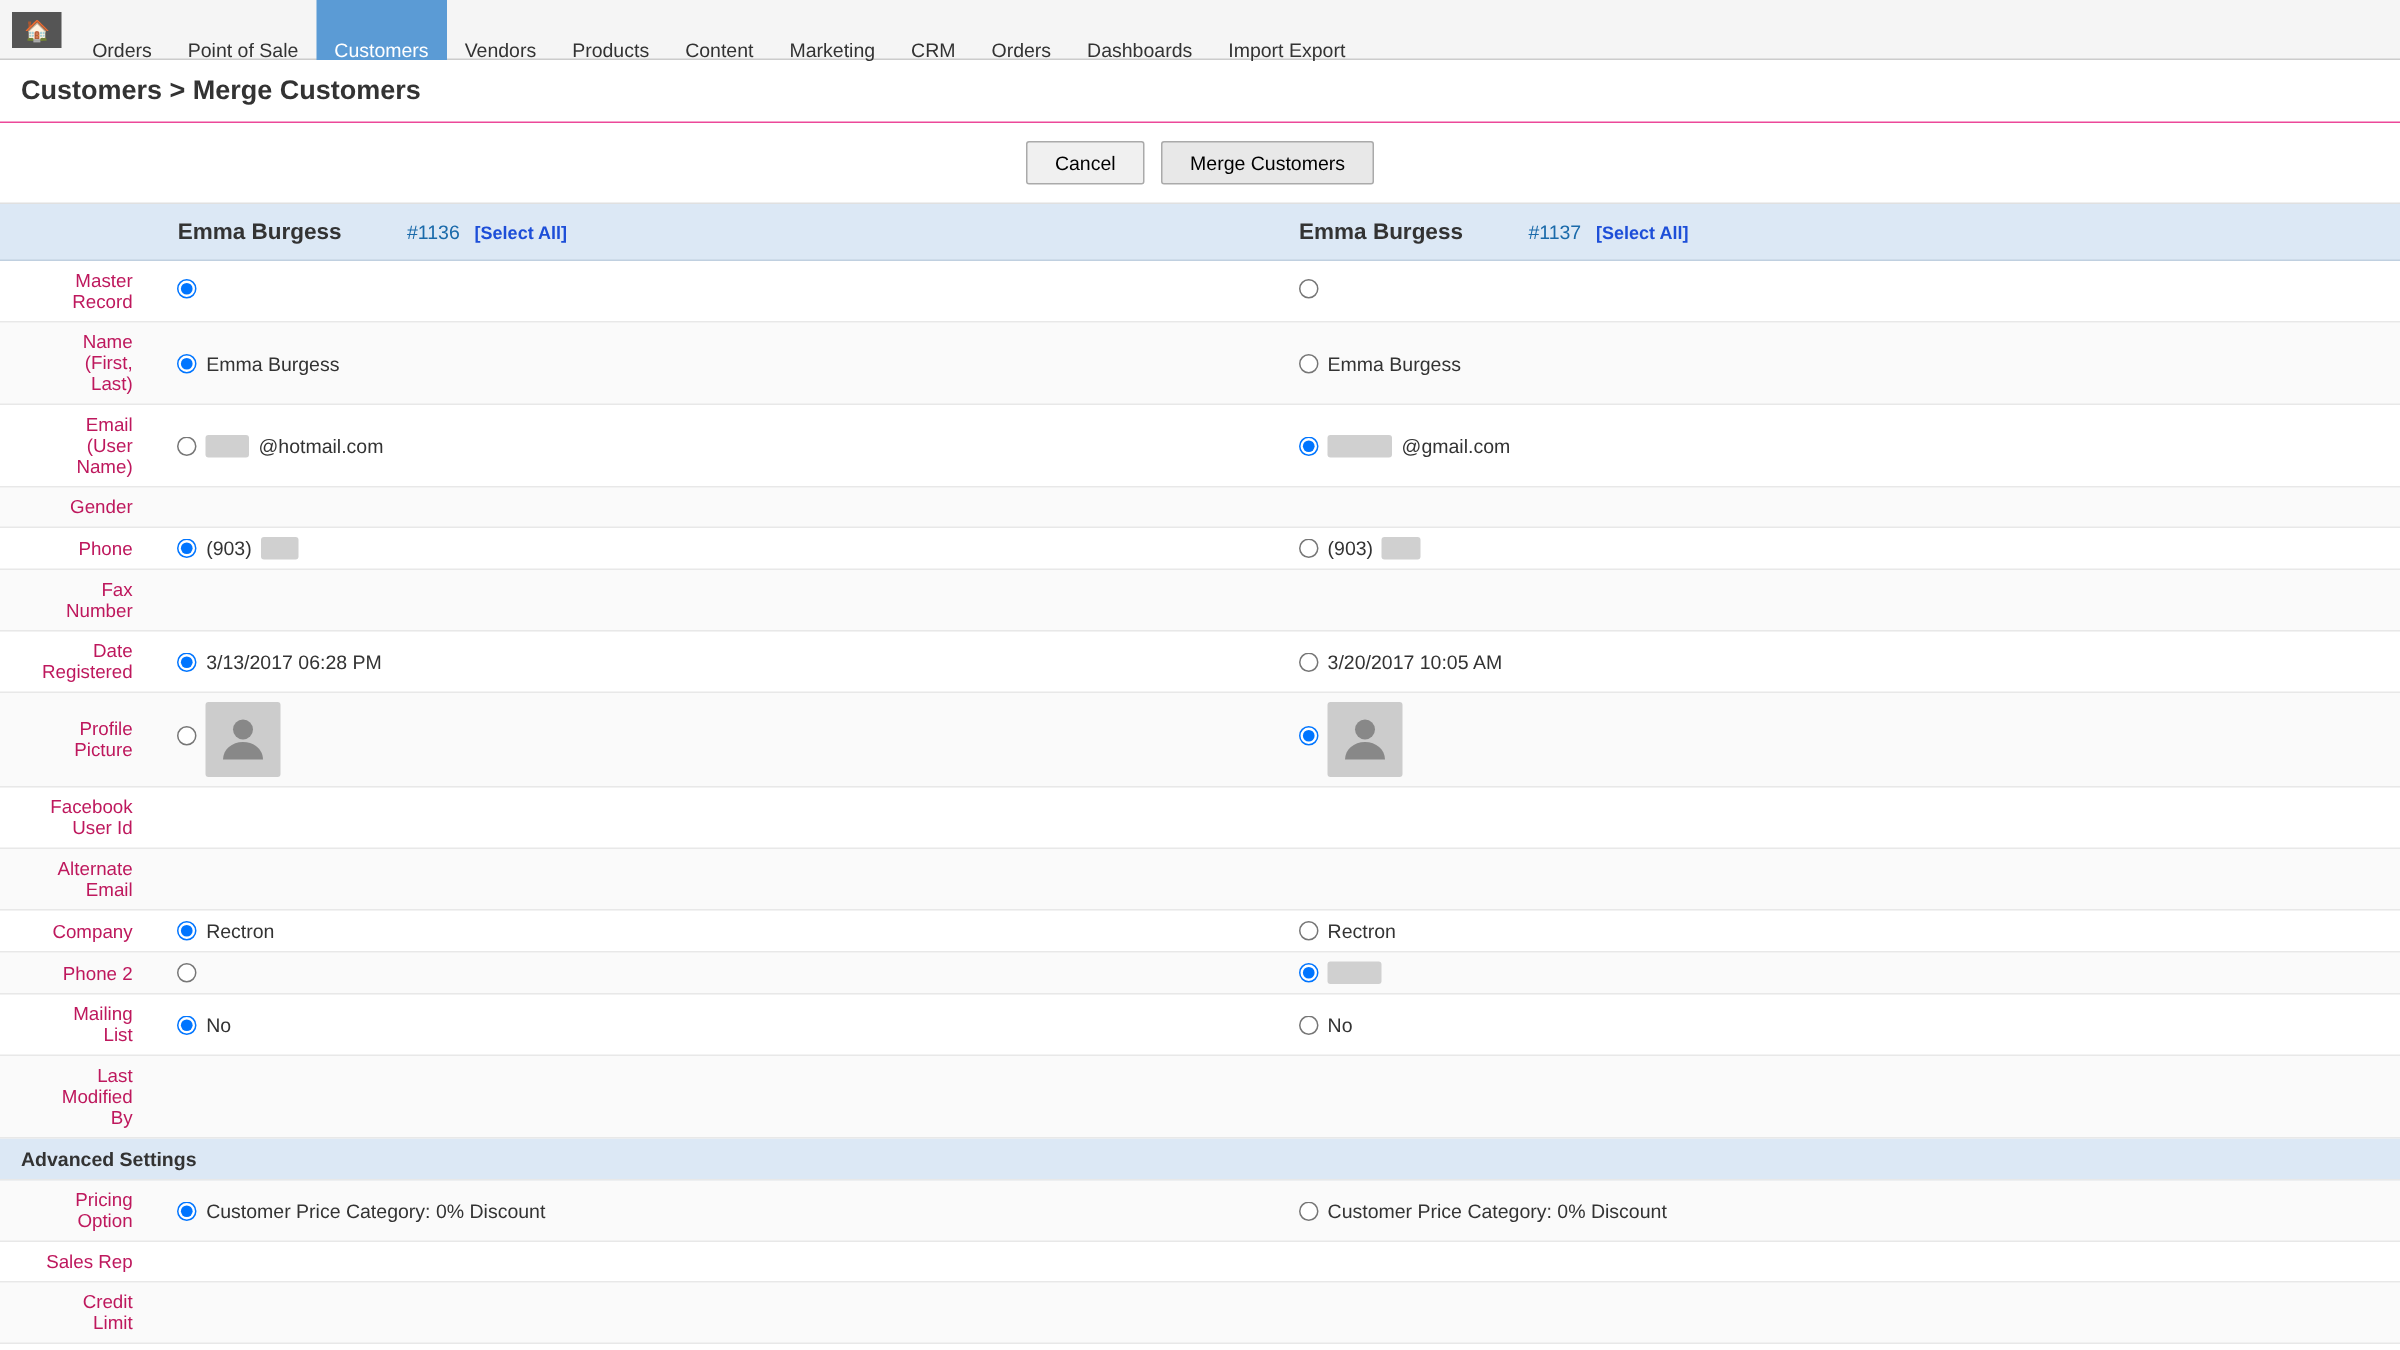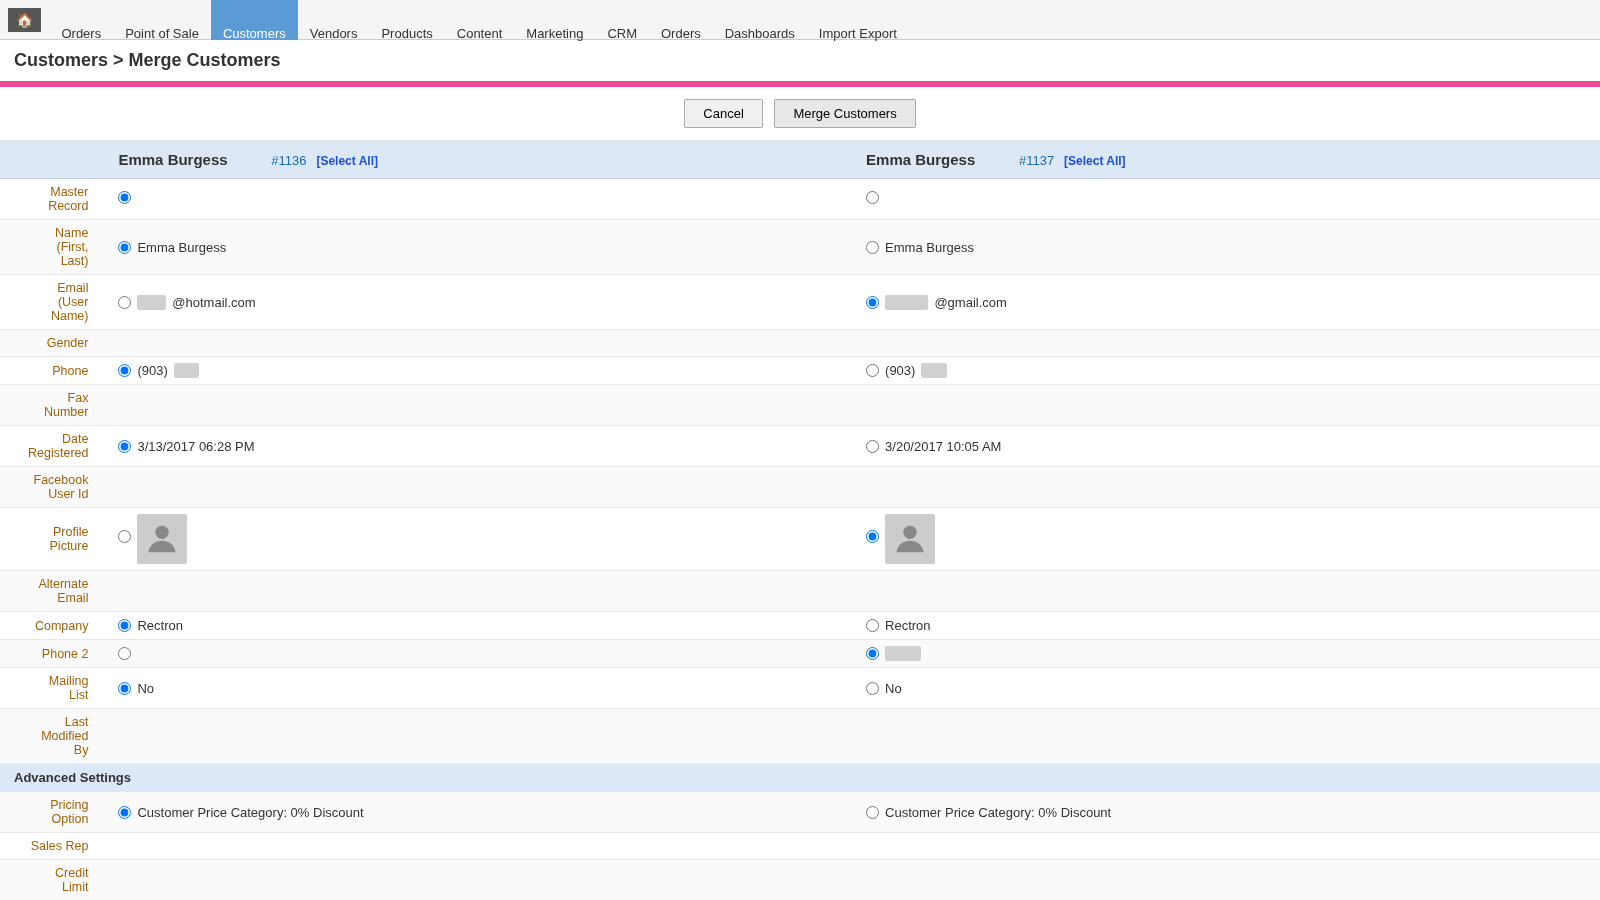--- a/index.html
+++ b/index.html
@@ -35,21 +35,21 @@
       background: #5b9bd5;
       color: #fff;
     }
 
     
     #breadcrumb {
       padding: 10px 14px;
       font-size: 18px;
       font-weight: bold;
       color: #333;
-      border-bottom: 6px solid #ec4899;
+      border-bottom: 1px solid #ec4899;
     }
     #breadcrumb a { color: #333; text-decoration: none; }
 
     
     #action-bar {
       text-align: center;
       padding: 12px 0;
       border-bottom: 1px solid #e0e0e0;
     }
     #action-bar button {
@@ -94,21 +94,21 @@
     }
     #merge-table tbody tr:nth-child(even) {
       background: #fafafa;
     }
     #merge-table tbody td {
       padding: 6px 14px;
       vertical-align: middle;
     }
     #merge-table tbody td.label-cell {
       text-align: right;
-      color: #a16207;
+      color: #be185d;
       font-size: 12.5px;
       width: 200px;
       padding-right: 16px;
       padding-left: 28px;
     }
     #merge-table tbody td.value-cell {
       width: calc(50% - 100px);
     }
     .radio-value {
       display: flex;
@@ -301,26 +301,20 @@
       </td>
       <td class="value-cell">
         <div class="radio-value">
           <input type="radio" name="field_date" style="">
           <span>3/20/2017 10:05 AM</span>
         </div>
       </td>
     </tr>
 
     <tr>
-      <td class="label-cell">Facebook User Id</td>
-      <td class="value-cell"></td>
-      <td class="value-cell"></td>
-    </tr>
-
-    <tr>
       <td class="label-cell">Profile Picture</td>
       <td class="value-cell">
         <div class="radio-value" style="align-items:flex-start;">
           <input type="radio" name="field_profile" style="margin-top: 16px;">
           <div class="profile-pic">
             <svg viewBox="0 0 24 24" xmlns="http://www.w3.org/2000/svg">
               <circle cx="12" cy="8" r="4"></circle>
               <path d="M4 20c0-4 3.6-7 8-7s8 3 8 7"></path>
             </svg>
           </div>
@@ -333,20 +327,26 @@
             <svg viewBox="0 0 24 24" xmlns="http://www.w3.org/2000/svg">
               <circle cx="12" cy="8" r="4"></circle>
               <path d="M4 20c0-4 3.6-7 8-7s8 3 8 7"></path>
             </svg>
           </div>
         </div>
       </td>
     </tr>
 
     <tr>
+      <td class="label-cell">Facebook User Id</td>
+      <td class="value-cell"></td>
+      <td class="value-cell"></td>
+    </tr>
+
+    <tr>
       <td class="label-cell">Alternate Email</td>
       <td class="value-cell"></td>
       <td class="value-cell"></td>
     </tr>
 
     <tr>
       <td class="label-cell">Company</td>
       <td class="value-cell">
         <div class="radio-value">
           <input type="radio" name="field_company" checked="" style="">

